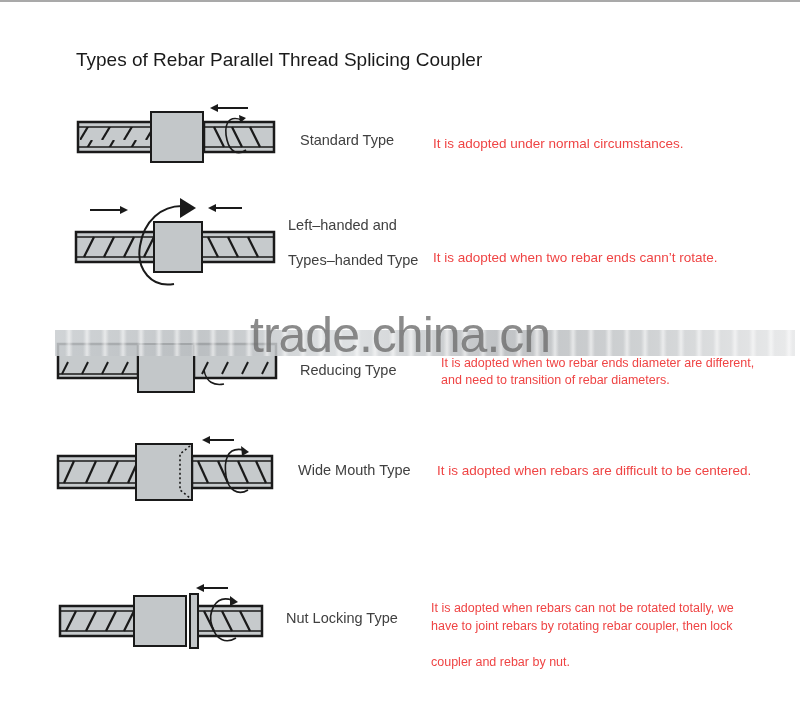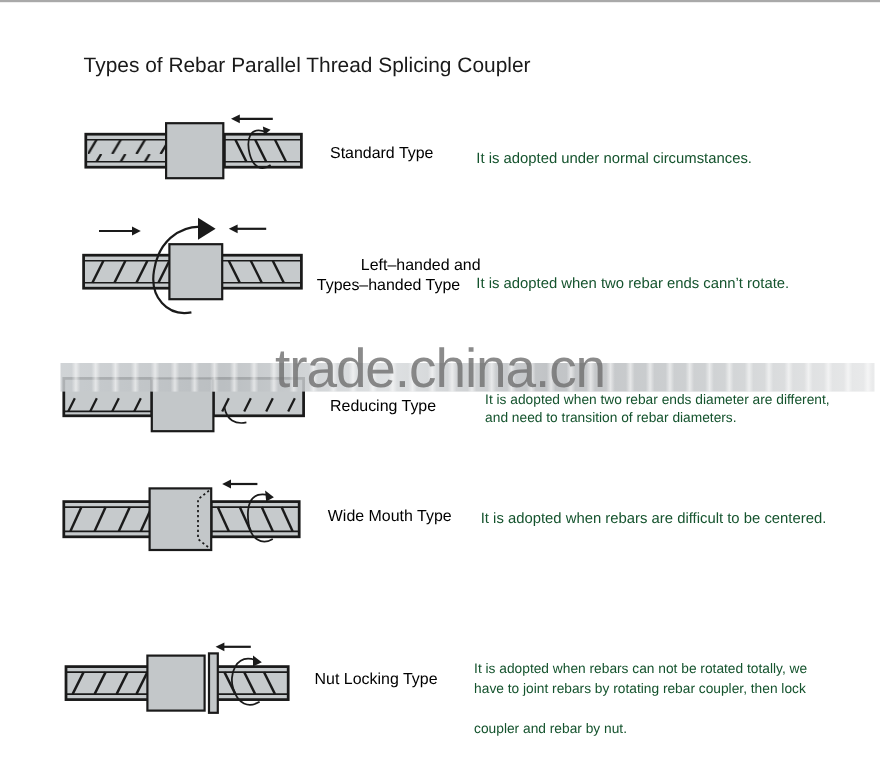--- a/index.html
+++ b/index.html
@@ -1,21 +1,21 @@
 <!DOCTYPE html>
 <html><head>
 <meta charset="utf-8">
 <style>
   html,body{margin:0;padding:0;}
   body{width:800px;height:701px;background:#ffffff;position:relative;overflow:hidden;font-family:"Liberation Sans",sans-serif;color:#1e1e1e;}
   .topline{position:absolute;left:0;top:0;width:800px;height:2px;background:#a9a9a9;}
   .title{position:absolute;left:76px;top:49px;font-size:19px;color:#1a1a1a;white-space:nowrap;}
   .diagram{position:absolute;}
-  .label{position:absolute;font-size:14.5px;color:#000000;white-space:nowrap;line-height:19px;}
-  .desc{position:absolute;font-size:13.5px;color:#14532d;white-space:nowrap;line-height:17px;}
+  .label{position:absolute;font-size:14.5px;color:#404040;white-space:nowrap;line-height:19px;}
+  .desc{position:absolute;font-size:13.5px;color:#ef4444;white-space:nowrap;line-height:17px;}
   .desc.small{font-size:12.5px;line-height:17px;}
   svg{overflow:visible;}
   .band{position:absolute;left:55px;top:330px;width:740px;height:26px;
     background:linear-gradient(90deg,#c8cccf 0%,#b9bdc0 20%,#d9dcde 40%,#b6b9bc 60%,#c7cacc 80%,#e6e7e8 100%);
     opacity:0.85;}
   .band-stripes{position:absolute;left:55px;top:330px;width:740px;height:26px;
     background:repeating-linear-gradient(90deg,rgba(255,255,255,0) 0px,rgba(255,255,255,0) 10px,rgba(255,255,255,0.55) 14px,rgba(255,255,255,0) 18px);}
   .watermark{position:absolute;left:250px;top:306px;font-size:50px;color:#6f6f6f;opacity:0.8;letter-spacing:-1px;white-space:nowrap;font-family:"Liberation Sans",sans-serif;}
 </style>
 </head>
@@ -87,21 +87,21 @@
   <line x1="154" y1="47" x2="164" y2="67" stroke="#1a1a1a" stroke-width="2.2"></line>
   <line x1="174" y1="47" x2="184" y2="67" stroke="#1a1a1a" stroke-width="2.2"></line>
 
   <rect x="80" y="32" width="48" height="50" fill="#c3c7c9" stroke="#1a1a1a" stroke-width="2"></rect>
 
   <g>
     <path d="M100,94 C78,98 62,80 66,56 C70,30 88,16 108,16" fill="none" stroke="#1a1a1a" stroke-width="2"></path>
     <polygon points="122,18 106,8 106,28" fill="#1a1a1a"></polygon>
   </g>
 </svg>
-<div class="label" style="left:288px;top:232px;margin-left:40px;">Left–handed and</div>
+<div class="label" style="left:288px;top:216px;">Left–handed and</div>
 <div class="label" style="left:288px;top:251px;">Types–handed Type</div>
 <div class="desc" style="left:433px;top:249px;">It is adopted when two rebar ends cann’t rotate.</div>
 
 <svg class="diagram" style="left:56px;top:330px;" width="230" height="70" viewBox="0 0 230 70">
 
   <rect x="2" y="14" width="80" height="34" fill="#c6cacc" stroke="#1a1a1a" stroke-width="2.5"></rect>
   <line x1="2" y1="44" x2="82" y2="44" stroke="#1a1a1a" stroke-width="1.5"></line>
   <line x1="6" y1="44" x2="12" y2="32" stroke="#1a1a1a" stroke-width="2"></line>
   <line x1="26" y1="44" x2="32" y2="32" stroke="#1a1a1a" stroke-width="2"></line>
   <line x1="46" y1="44" x2="52" y2="32" stroke="#1a1a1a" stroke-width="2"></line>

